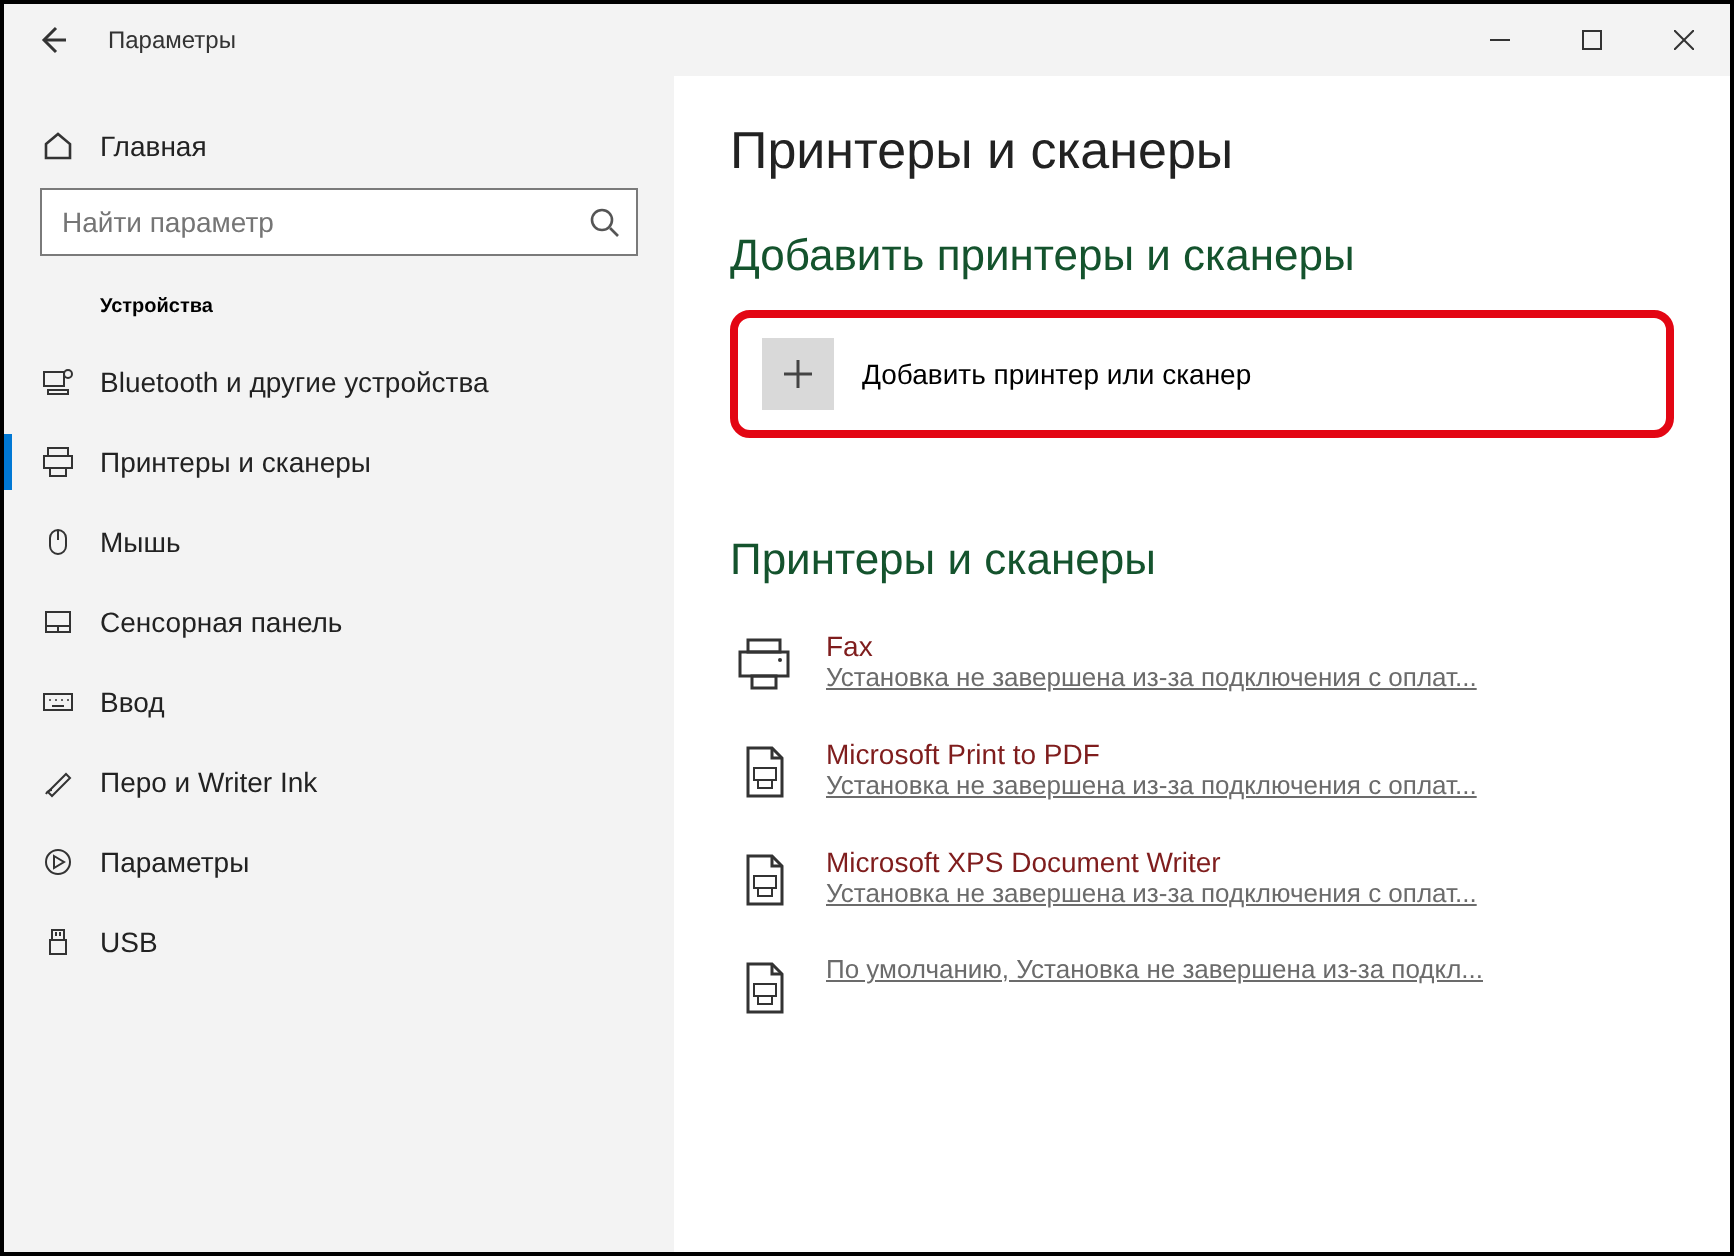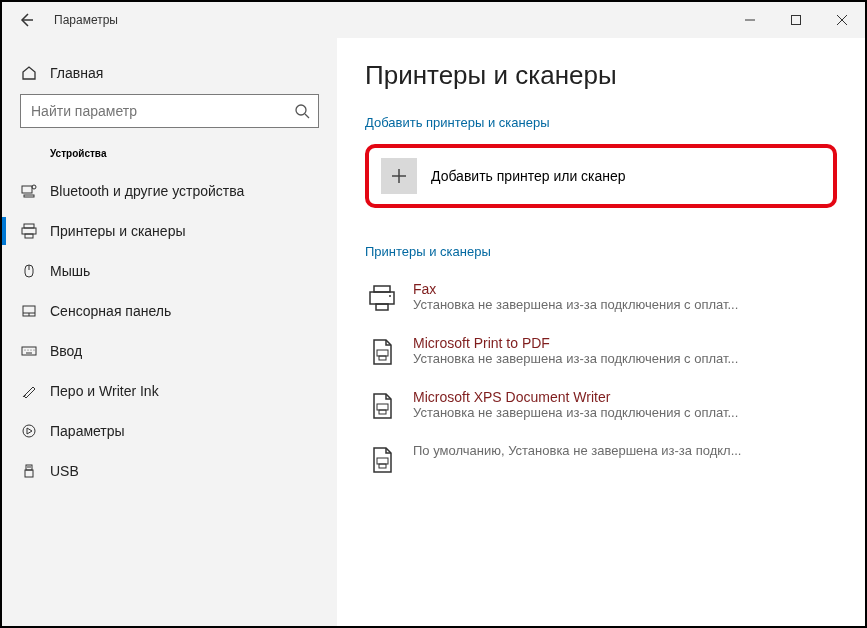--- a/index.html
+++ b/index.html
@@ -20,30 +20,30 @@
   .body { flex:1; display:flex; overflow:hidden; }
   .sidebar { width: 335px; background:#f3f3f3; padding: 18px 0 4px 0; overflow-y:auto; }
   .row-item { position: relative; display:flex; align-items:center; height: 40px; padding-left: 48px; font-size: 14px; color:#222; cursor:pointer; }
   .row-item.selected::before { content:""; position:absolute; left:0; top:6px; bottom:6px; width:4px; background:#0078d4; }
   .row-icon { position:absolute; left:18px; width:18px; display:flex; align-items:center; justify-content:center; }
   .search-box { margin: 4px 18px 16px 18px; height: 34px; border:1px solid #7a7a7a; background:#fff; display:flex; align-items:center; padding: 0 8px 0 10px; }
   .search-box input { flex:1; border:none; outline:none; font-size:14px; background:transparent; color:#555; }
   .section-header { font-size: 10px; font-weight:600; padding: 4px 18px 12px 48px; }
   .content { flex:1; padding: 22px 28px 0 28px; overflow:hidden; }
   .page-title { font-size: 26px; font-weight:400; margin-bottom: 24px; color:#222; }
-  .subhead { font-size: 13px; font-weight:400; margin-bottom: 14px; color:#0369a1; }
-  .add-box { border: 4px solid #e30613; border-radius: 10px; padding: 10px 12px; display:flex; align-items:center; gap:14px; margin-bottom: 36px; cursor:pointer; }
+  .subhead { font-size: 22px; font-weight:400; margin-bottom: 14px; color:#14532d; }
+  .add-box { border: 4px solid #e30613; border-radius: 10px; padding: 10px 12px; display:flex; align-items:center; gap:14px; margin-bottom: 48px; cursor:pointer; }
   .plus-tile { width:36px; height:36px; background:#d9d9d9; display:flex; align-items:center; justify-content:center; }
   .add-label { font-size:14px; }
   .printer-list { display:flex; flex-direction:column; }
   .printer-item { display:flex; align-items:flex-start; gap:14px; padding: 8px 0 12px 0; cursor:pointer; }
   .printer-icon { width:34px; height:34px; flex-shrink:0; display:flex; align-items:center; justify-content:center; }
   .printer-text { display:flex; flex-direction:column; min-width:0; flex:1; }
   .printer-name { font-size:14px; color:#7f1d1d; }
-  .printer-status { font-size:13px; color:#6b6b6b; white-space:nowrap; overflow:hidden; text-overflow:ellipsis; max-width: 430px; }
+  .printer-status { font-size:13px; color:#6b6b6b; white-space:nowrap; overflow:hidden; text-overflow:ellipsis; max-width: 430px; text-decoration: underline; }
   svg { display:block; }
 </style>
 </head>
 <body>
 
 <div class="window">
   <div class="titlebar">
     <div class="title-left">
       <div class="back-btn">
         <svg width="16" height="16" viewBox="0 0 16 16">

